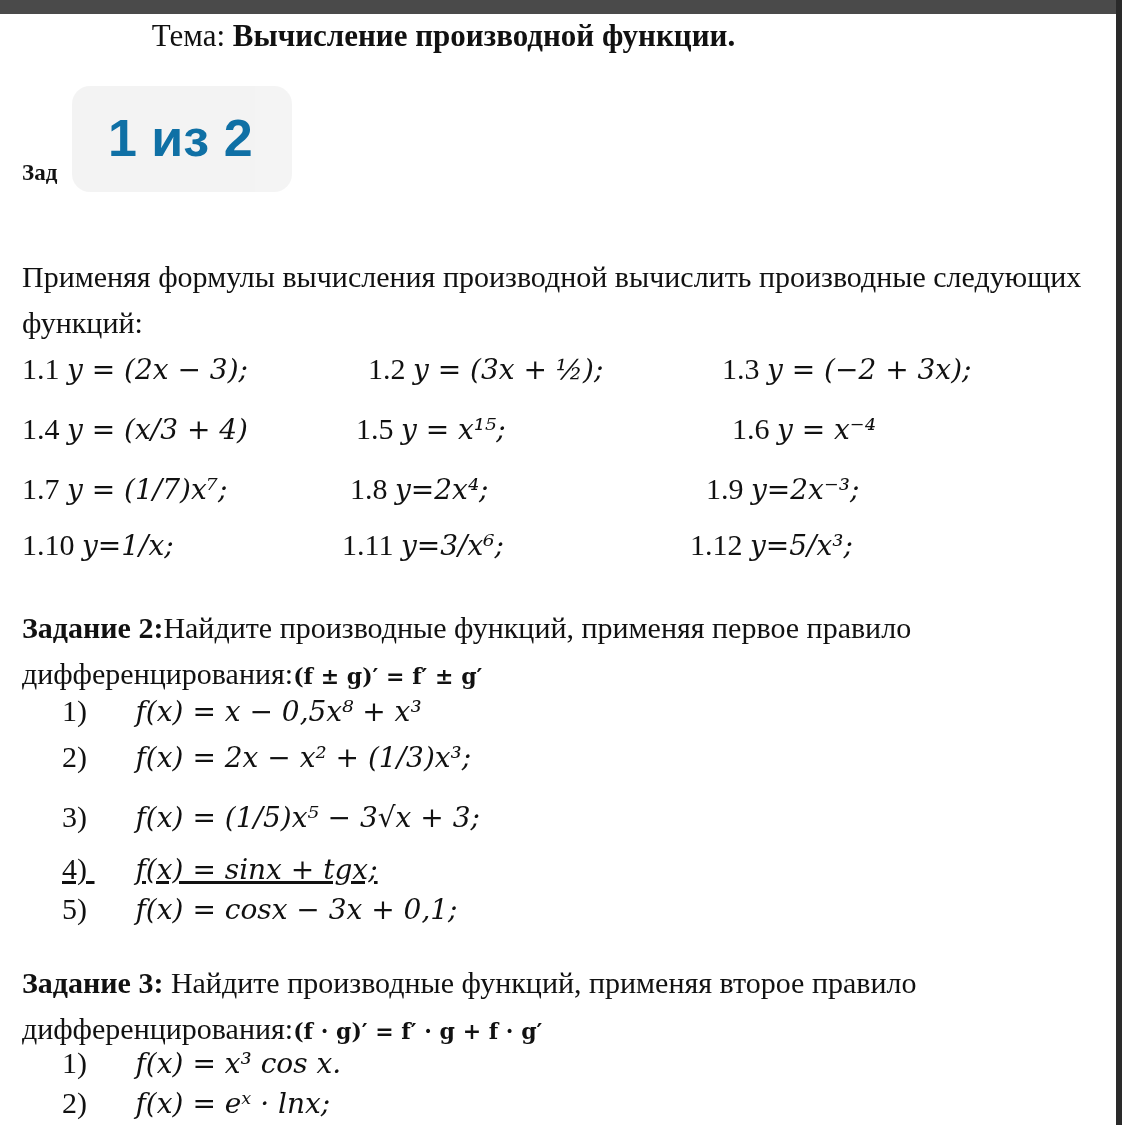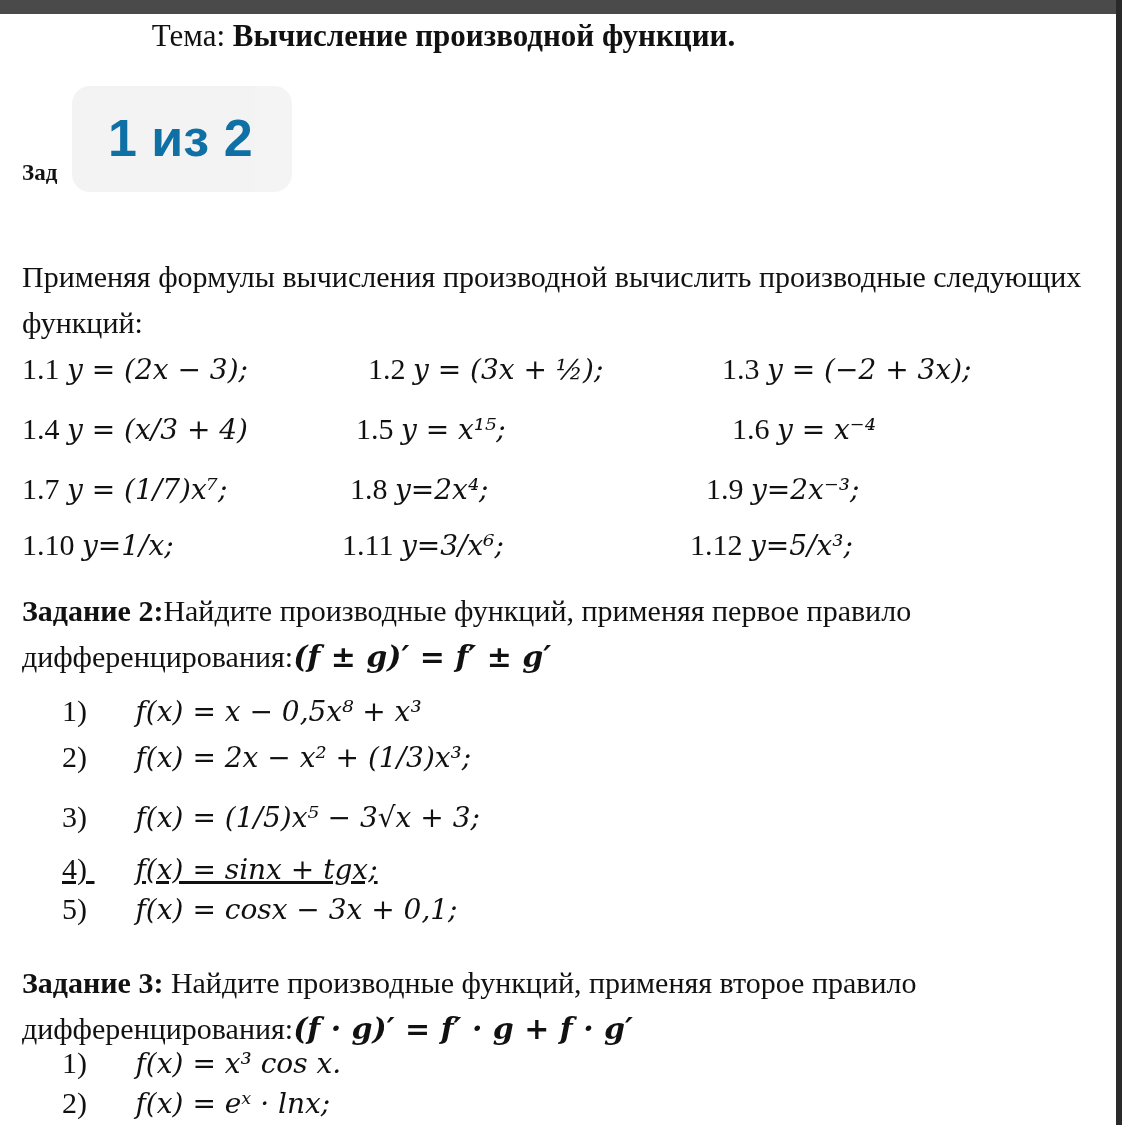--- a/index.html
+++ b/index.html
@@ -22,21 +22,21 @@
     font-weight: bold; font-size: 52px; color: #0369a1;
   }
   .zad { position: absolute; left: 22px; top: 160px; font-size: 23px; font-weight: bold; }
   .para { position: absolute; left: 22px; font-size: 30px; line-height: 46px; width: 1080px; margin-top: 32px; }
   .row { position: absolute; left: 0; width: 1122px; font-size: 30px; }
   .cell { position: absolute; white-space: nowrap; }
   .math { font-family: "DejaVu Serif", serif; font-style: italic; font-size: 28px; }
   .list-item { position: absolute; left: 62px; font-size: 30px; white-space: nowrap; }
   .list-item .num { font-family: "Liberation Serif", serif; font-style: normal; }
   .list-item .expr { font-family: "DejaVu Serif", serif; font-style: italic; font-size: 28px; margin-left: 41px; }
-  .rule { font-family: "DejaVu Serif", serif; font-style: italic; font-weight: bold; font-size: 30px; }
+  .rule { font-family: "DejaVu Serif", serif; font-weight: bold; font-size: 22px; }
 </style>
 </head>
 <body>
 
 <div class="topbar"></div>
 <div class="rightedge"></div>
 
 <div class="title">
   <span>Тема:</span>
   <b>Вычисление производной функции.</b>
@@ -63,21 +63,21 @@
   <div class="cell" style="left:22px;"><span>1.7</span> <span class="math">y = (1/7)x⁷;</span></div>
   <div class="cell" style="left:350px;"><span>1.8</span> <span class="math">y=2x⁴;</span></div>
   <div class="cell" style="left:690px;margin-left:16px;"><span>1.9</span> <span class="math">y=2x⁻³;</span></div>
 </div>
 <div class="row" style="top:528px;">
   <div class="cell" style="left:22px;"><span>1.10</span> <span class="math">y=1/x;</span></div>
   <div class="cell" style="left:342px;"><span>1.11</span> <span class="math">y=3/x⁶;</span></div>
   <div class="cell" style="left:690px;"><span>1.12</span> <span class="math">y=5/x³;</span></div>
 </div>
 
-<div class="para" style="top:556px;">
+<div class="para" style="top:573px;">
   <b>Задание 2:</b><span>Найдите производные функций, применяя первое правило</span><br>
   <span>дифференцирования:</span><span class="rule">(f ± g)′ = f′ ± g′</span>
 </div>
 
 <div class="list-item" style="top:694px;"><span class="num">1)</span> <span class="expr">f(x) = x − 0,5x⁸ + x³</span></div>
 <div class="list-item" style="top:740px;"><span class="num">2)</span> <span class="expr">f(x) = 2x − x² + (1/3)x³;</span></div>
 <div class="list-item" style="top:800px;"><span class="num">3)</span> <span class="expr">f(x) = (1/5)x⁵ − 3√x + 3;</span></div>
 <div class="list-item" style="top:852px;text-decoration:underline;"><span class="num">4)</span> <span class="expr">f(x) = sinx + tgx;</span></div>
 <div class="list-item" style="top:892px;"><span class="num">5)</span> <span class="expr">f(x) = cosx − 3x + 0,1;</span></div>
 

